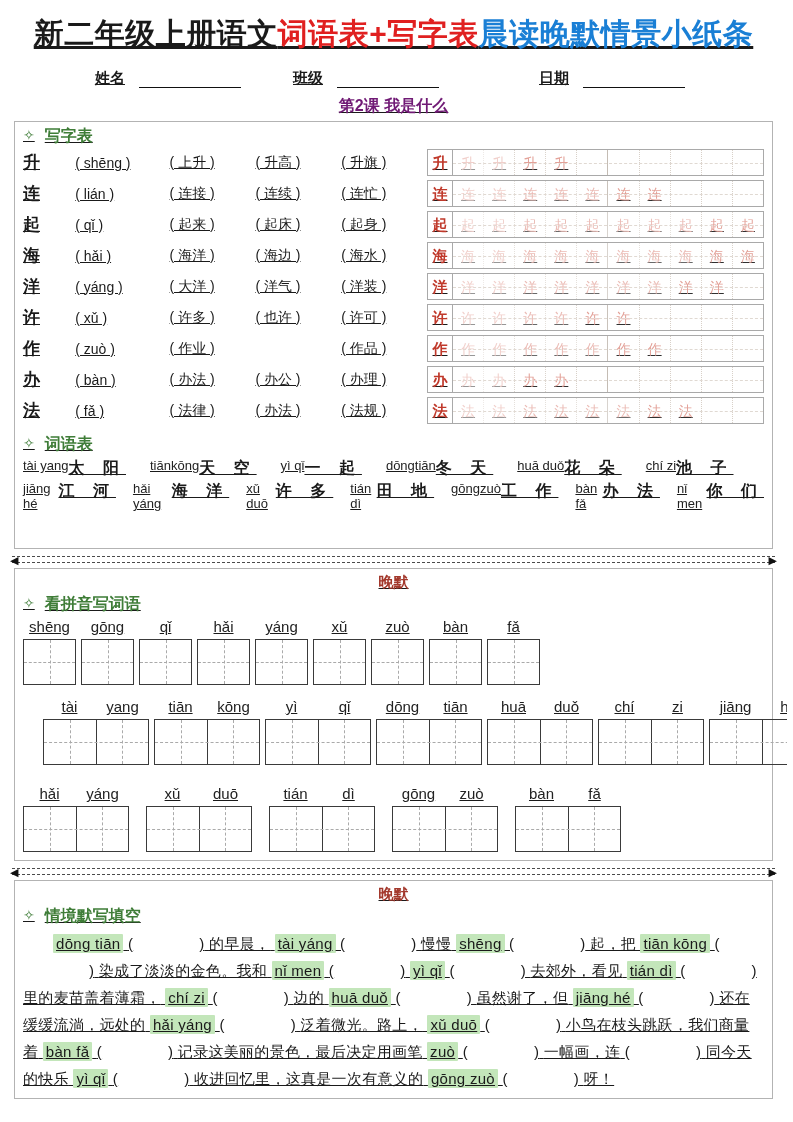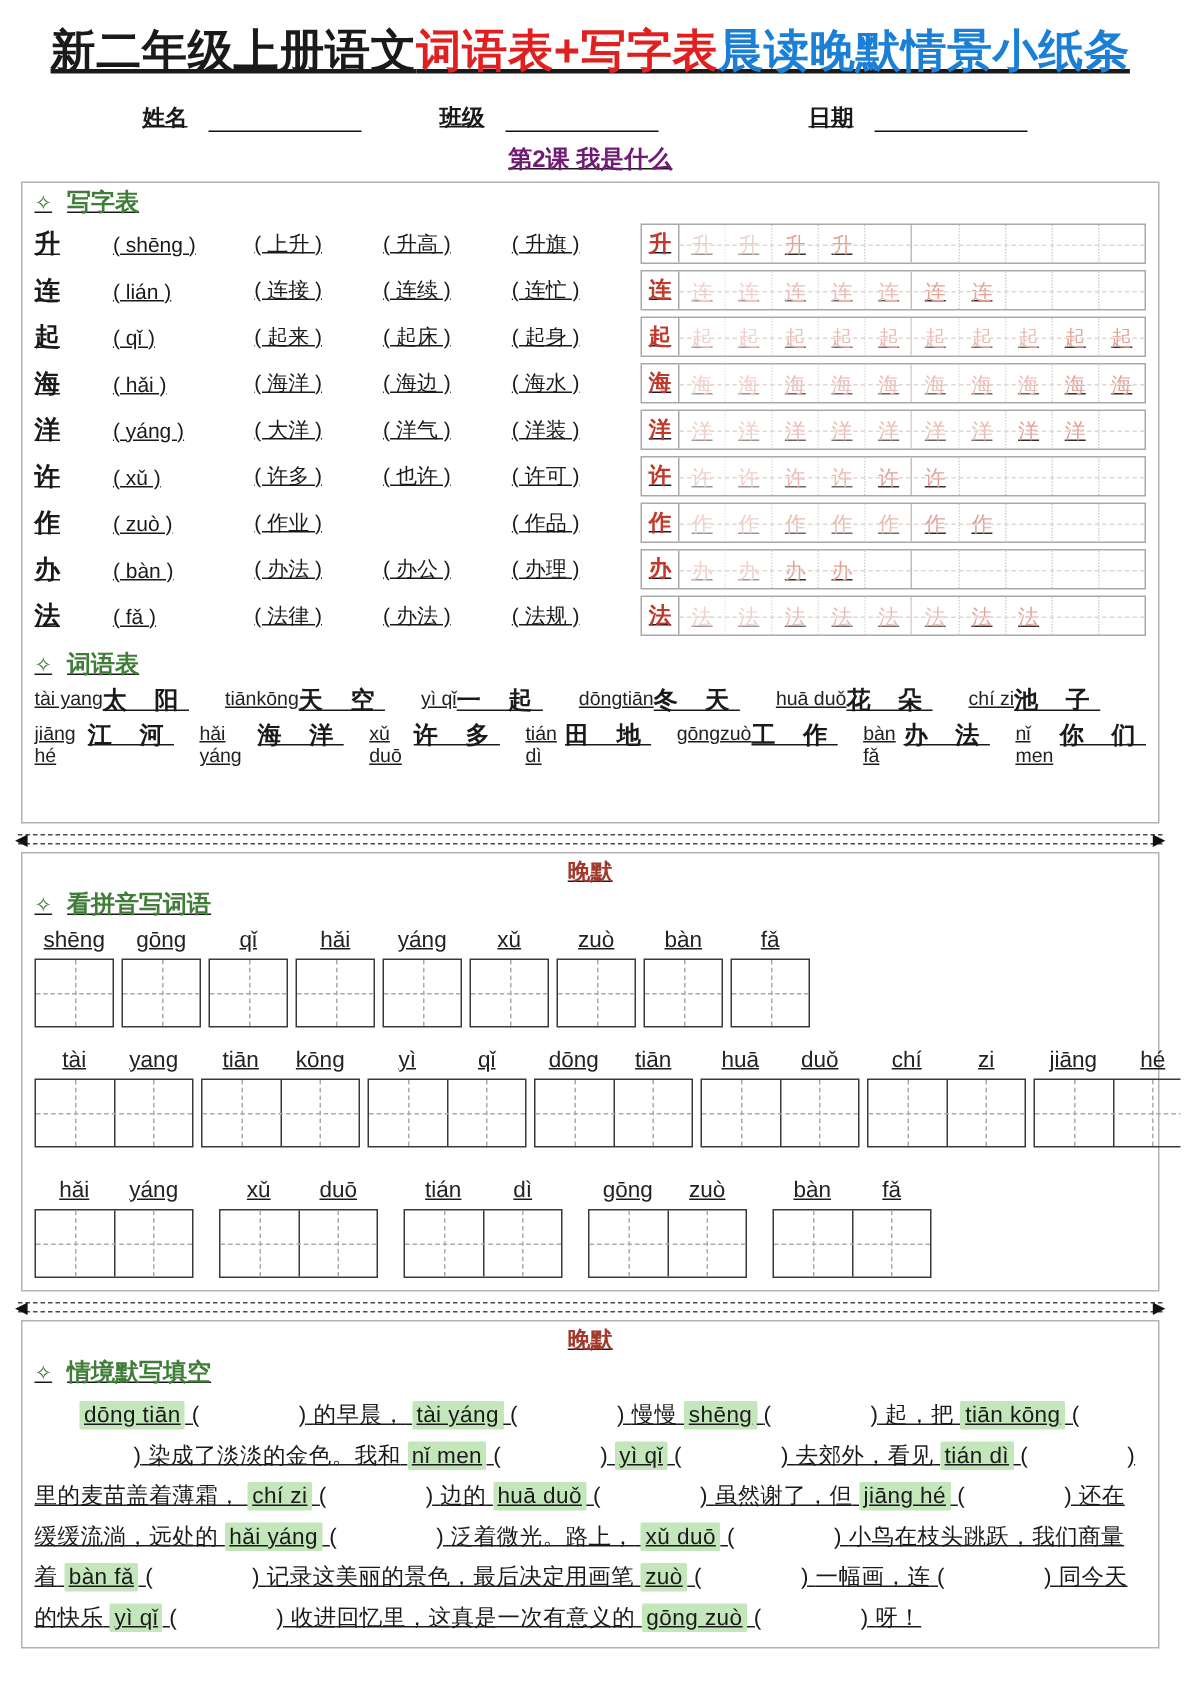--- a/index.html
+++ b/index.html
@@ -419,21 +419,21 @@
           </div>
           <div class="sq"></div>
         </div>
         <div class="pz-unit">
           <div class="pz-py">
             <span>fǎ</span>
           </div>
           <div class="sq"></div>
         </div>
       </div>
-    <div class="pz-row r2" id="pz-row2" style="margin-top:13px;">
+    <div class="pz-row r2" id="pz-row2" style="margin-top:13px;margin-left:20px;">
         <div class="pz-unit">
           <div class="pz-py">
             <span>tài</span>
             <span>yang</span>
           </div>
           <div class="dsq">
             <div class="cell"></div>
             <div class="cell"></div>
           </div>
         </div>

